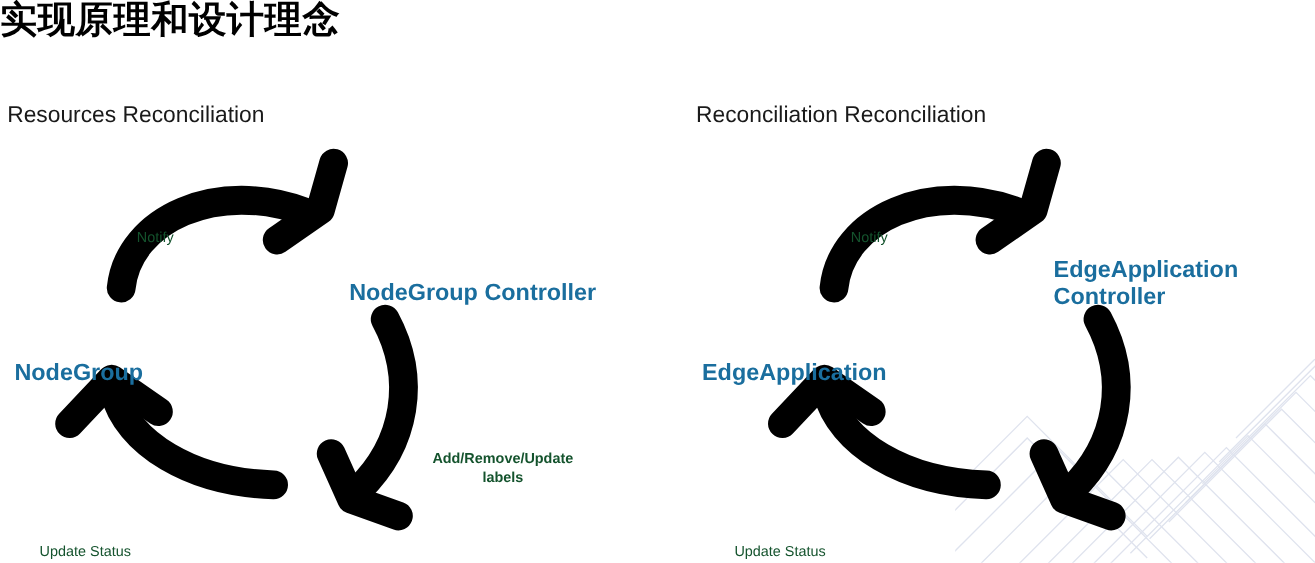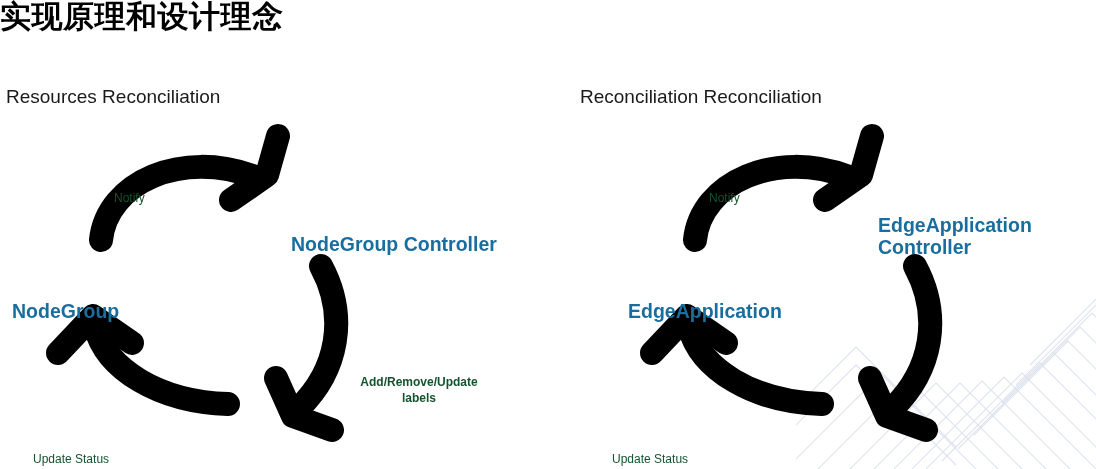--- a/index.html
+++ b/index.html
@@ -102,21 +102,21 @@
 
   
   .lbl-ng-controller { left: 291px; top: 114px; }
   .lbl-ng            { left: 12px;  top: 181px; }
   .lbl-notify-l      { left: 114px; top: 71px;  }
   .lbl-update-l      { left: 33px;  top: 332px; }
   .lbl-addremove-l   { left: 348px; top: 255px; width: 142px; font-weight: bold; }
 
   
   .lbl-ea-controller { left: 330px; top: 95px; width: 160px; text-align: left; white-space: normal; }
-  .lbl-ea            { left: 37px;  top: 181px; margin-left: 43px; }
+  .lbl-ea            { left: 37px;  top: 181px; }
   .lbl-notify-r      { left: 161px; top: 71px;  }
   .lbl-update-r      { left: 64px;  top: 332px; }
   .lbl-create-r      { left: 402px; top: 255px; width: 146px; }
 </style>
 </head>
 <body>
 
 <svg class="watermark" viewBox="0 0 300 170" preserveAspectRatio="none" aria-hidden="true">
   <g fill="none" stroke="#dfe3ee" stroke-width="1.1">
     <path d="M -40 148 L 60 48 L 160 148"></path>

